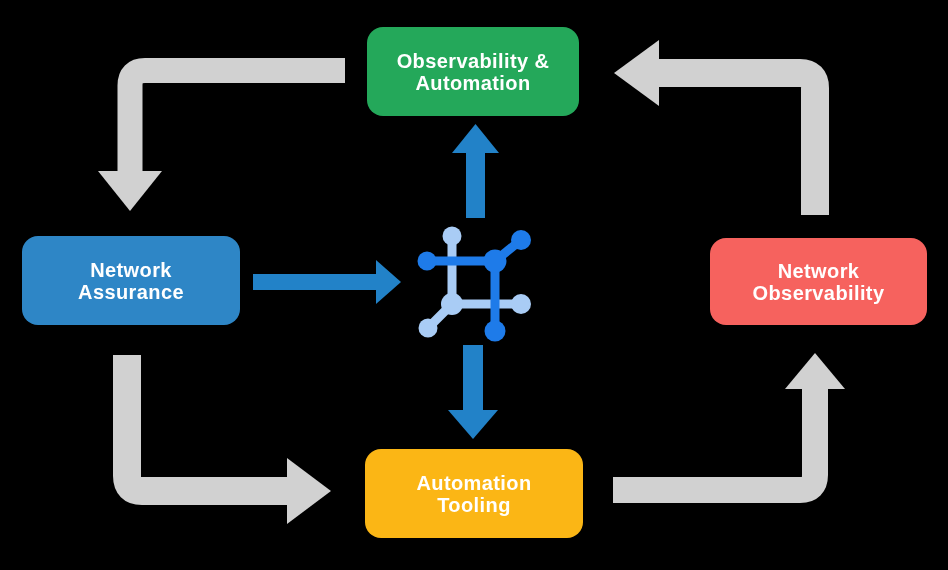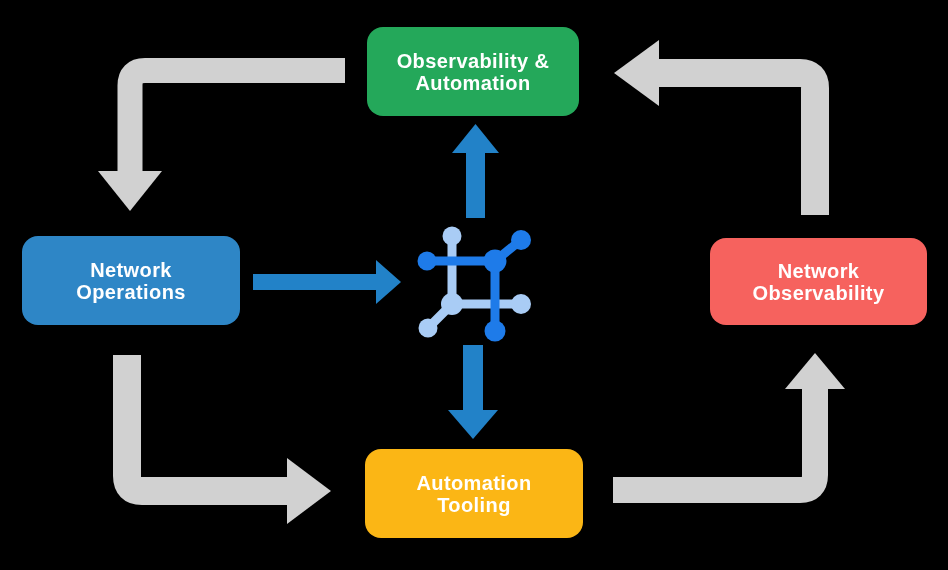--- a/index.html
+++ b/index.html
@@ -114,21 +114,21 @@
     </g>
   </svg>
 
   <div class="node node-green">
     <div>Observability &amp;</div>
     <div>Automation</div>
   </div>
 
   <div class="node node-blue">
     <div>Network</div>
-    <div>Operations</div>
+    <div>Assurance</div>
   </div>
 
   <div class="node node-red">
     <div>Network</div>
     <div>Observability</div>
   </div>
 
   <div class="node node-yellow">
     <div>Automation</div>
     <div>Tooling</div>

